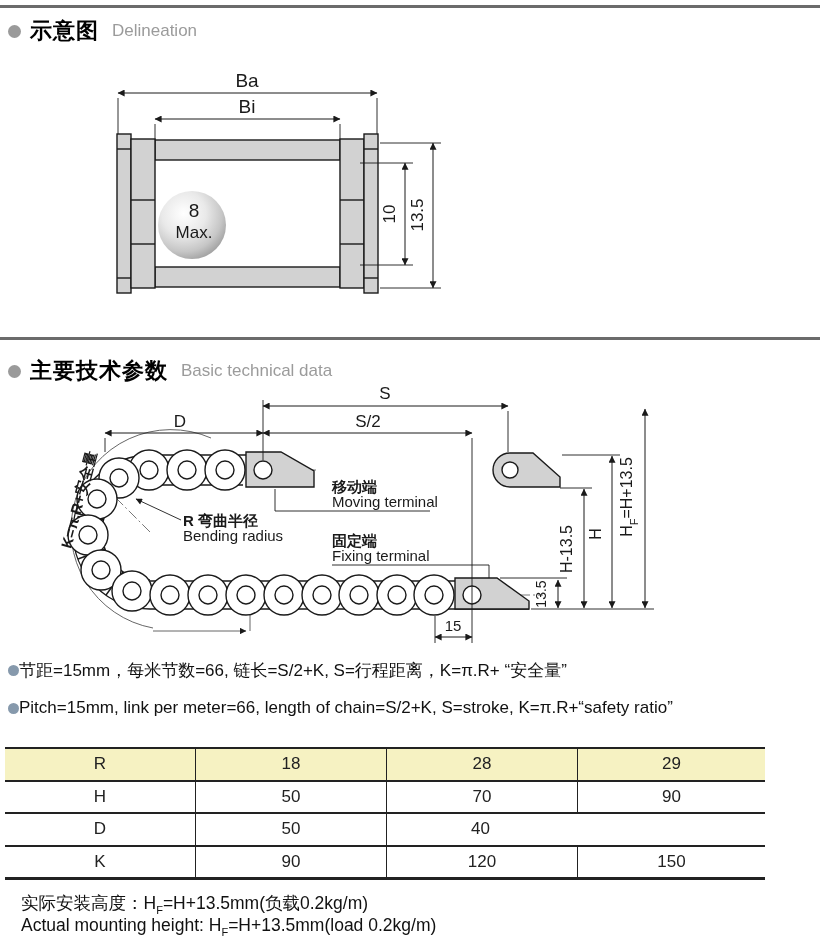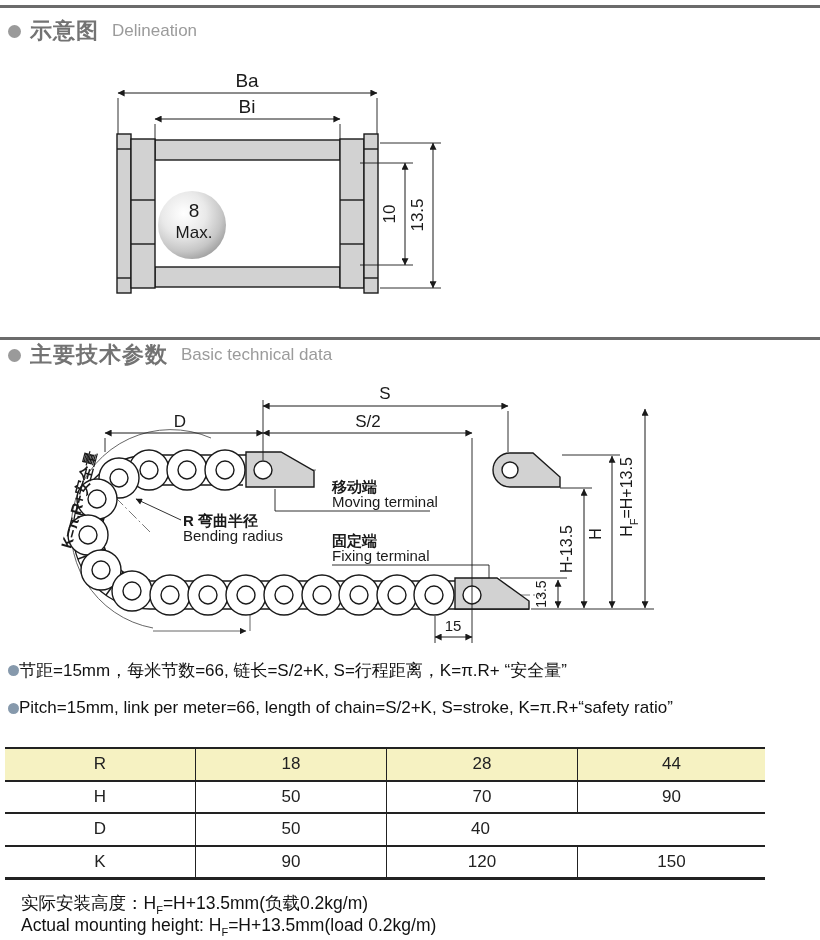--- a/index.html
+++ b/index.html
@@ -1,21 +1,21 @@
 <!DOCTYPE html>
 <html><head>
 <meta charset="utf-8">
 <style>
   html,body{margin:0;padding:0;background:#fff;}
   body{width:820px;height:940px;position:relative;font-family:"Liberation Sans","DejaVu Sans",sans-serif;color:#1a1a1a;overflow:hidden;}
   .abs{position:absolute;}
   .rule{left:0;width:820px;height:3px;background:#6b6b6b;}
   .sec-header{display:flex;align-items:center;gap:9px;left:8px;}
   .sec-bullet{width:13px;height:13px;border-radius:50%;background:#9a9a9a;flex:0 0 auto;}
-  .sec-zh{font-size:22px;font-weight:bold;color:#737373;letter-spacing:1px;}
+  .sec-zh{font-size:22px;font-weight:bold;color:#000000;letter-spacing:1px;}
   .sec-en{font-size:17px;color:#9b9b9b;margin-left:4px;}
   .note-line{display:flex;align-items:center;left:8px;font-size:17px;color:#111;}
   .note-bullet{width:11px;height:11px;border-radius:50%;background:#8699ac;flex:0 0 auto;}
   
   .dtable{left:5px;top:747px;width:760px;border-top:2.5px solid #222;}
   .trow{display:flex;height:30.5px;border-bottom:2px solid #222;}
   .trow.last{border-bottom:3px solid #222;}
   .trow.head{background:#f6f2c2;}
   .tc{width:190px;display:flex;align-items:center;justify-content:center;font-size:17px;color:#222;border-right:1.6px solid #222;}
   .tc.c4{border-right:none;width:187px;}
@@ -95,21 +95,21 @@
   <line class="dim" x1="405" y1="163" x2="405" y2="265" marker-start="url(#ar1)" marker-end="url(#ar1)"></line>
   <text class="t17" x="395" y="214" text-anchor="middle" transform="rotate(-90 395 214)">10</text>
 
   <line class="ext" x1="380" y1="143" x2="441" y2="143"></line>
   <line class="ext" x1="380" y1="288" x2="441" y2="288"></line>
   <line class="dim" x1="433" y1="143" x2="433" y2="288" marker-start="url(#ar1)" marker-end="url(#ar1)"></line>
   <text class="t17" x="423" y="215" text-anchor="middle" transform="rotate(-90 423 215)">13.5</text>
 </svg>
 
 <div class="abs rule" style="top:337px;"></div>
-<div class="abs sec-header" style="top:340px;">
+<div class="abs sec-header" style="top:356px;">
   <span class="sec-bullet"></span>
   <span class="sec-zh">主要技术参数</span>
   <span class="sec-en">Basic technical data</span>
 </div>
 
 <svg class="abs" style="left:30px;top:385px;" width="760" height="270" viewBox="30 385 760 270">
   <defs>
     <marker id="ar2" viewBox="0 0 10 10" refX="9.5" refY="5" markerWidth="11" markerHeight="7" orient="auto-start-reverse">
       <path d="M0,0 L10,5 L0,10 z" fill="#1a1a1a"></path>
     </marker>
@@ -236,21 +236,21 @@
 <div class="abs note-line" style="top:698px;">
   <span class="note-bullet"></span>
   <span>Pitch=15mm, link per meter=66, length of chain=S/2+K, S=stroke, K=π.R+“safety ratio”</span>
 </div>
 
 <div class="abs dtable">
   <div class="trow head">
     <div class="tc">R</div>
     <div class="tc">18</div>
     <div class="tc">28</div>
-    <div class="tc c4">44</div>
+    <div class="tc c4">29</div>
   </div>
   <div class="trow">
     <div class="tc">H</div>
     <div class="tc">50</div>
     <div class="tc">70</div>
     <div class="tc c4">90</div>
   </div>
   <div class="trow">
     <div class="tc">D</div>
     <div class="tc">50</div>

